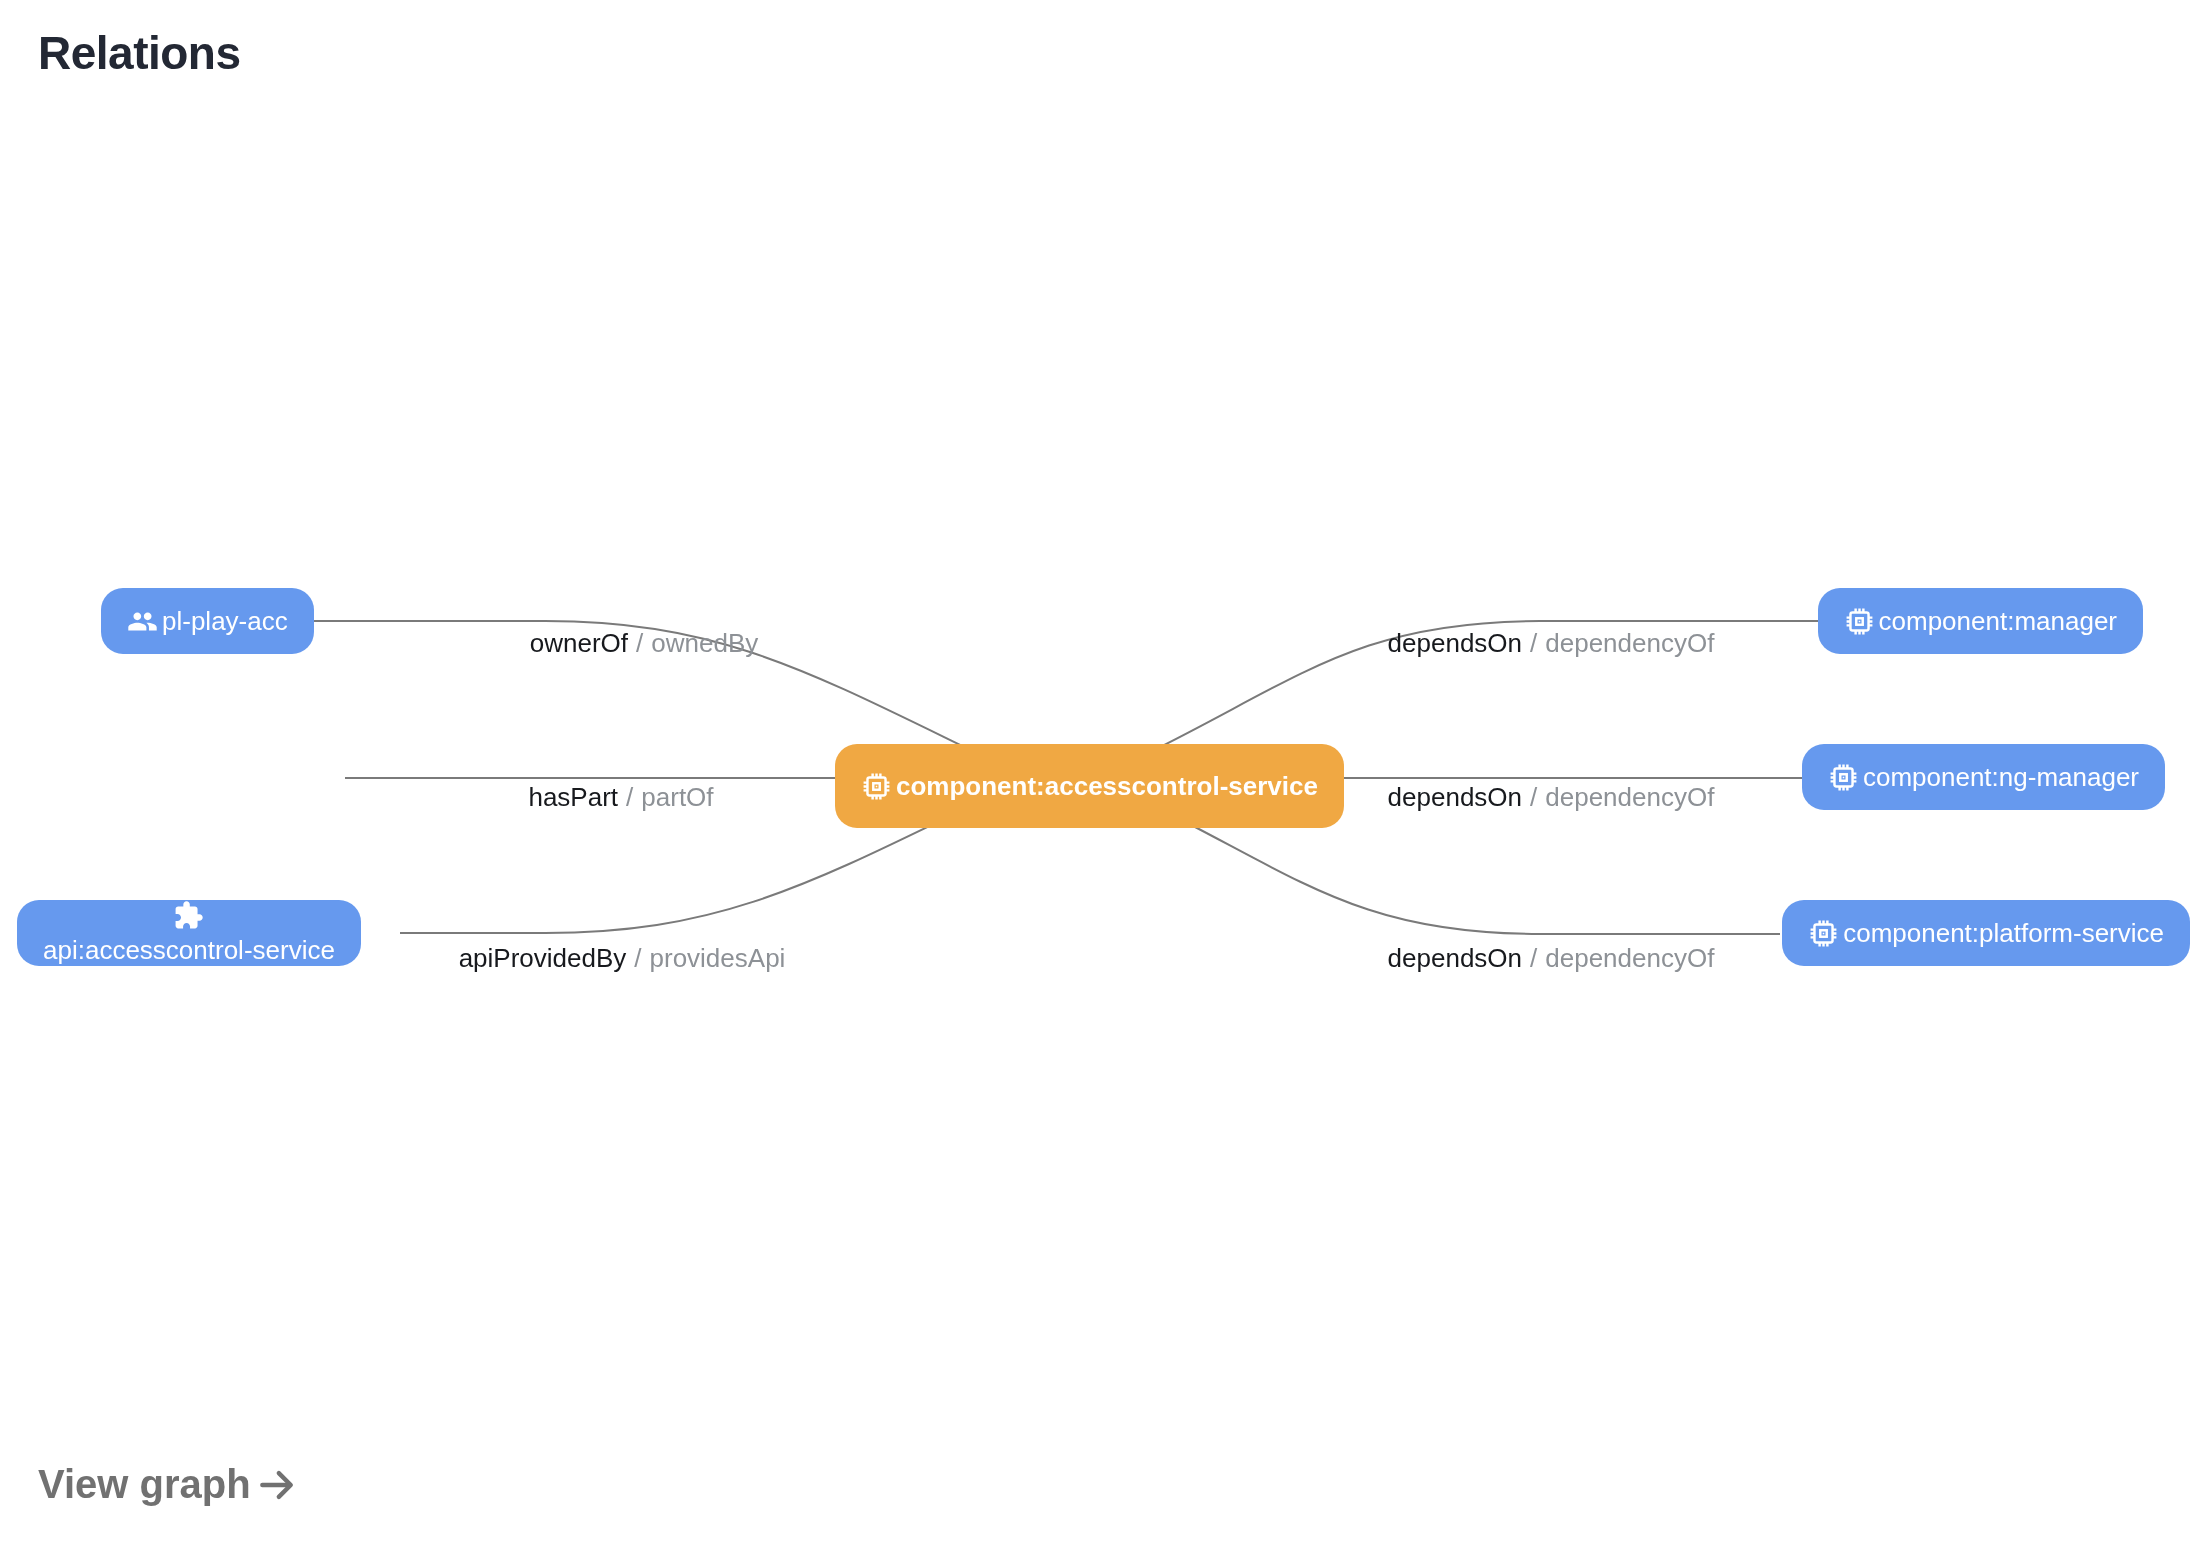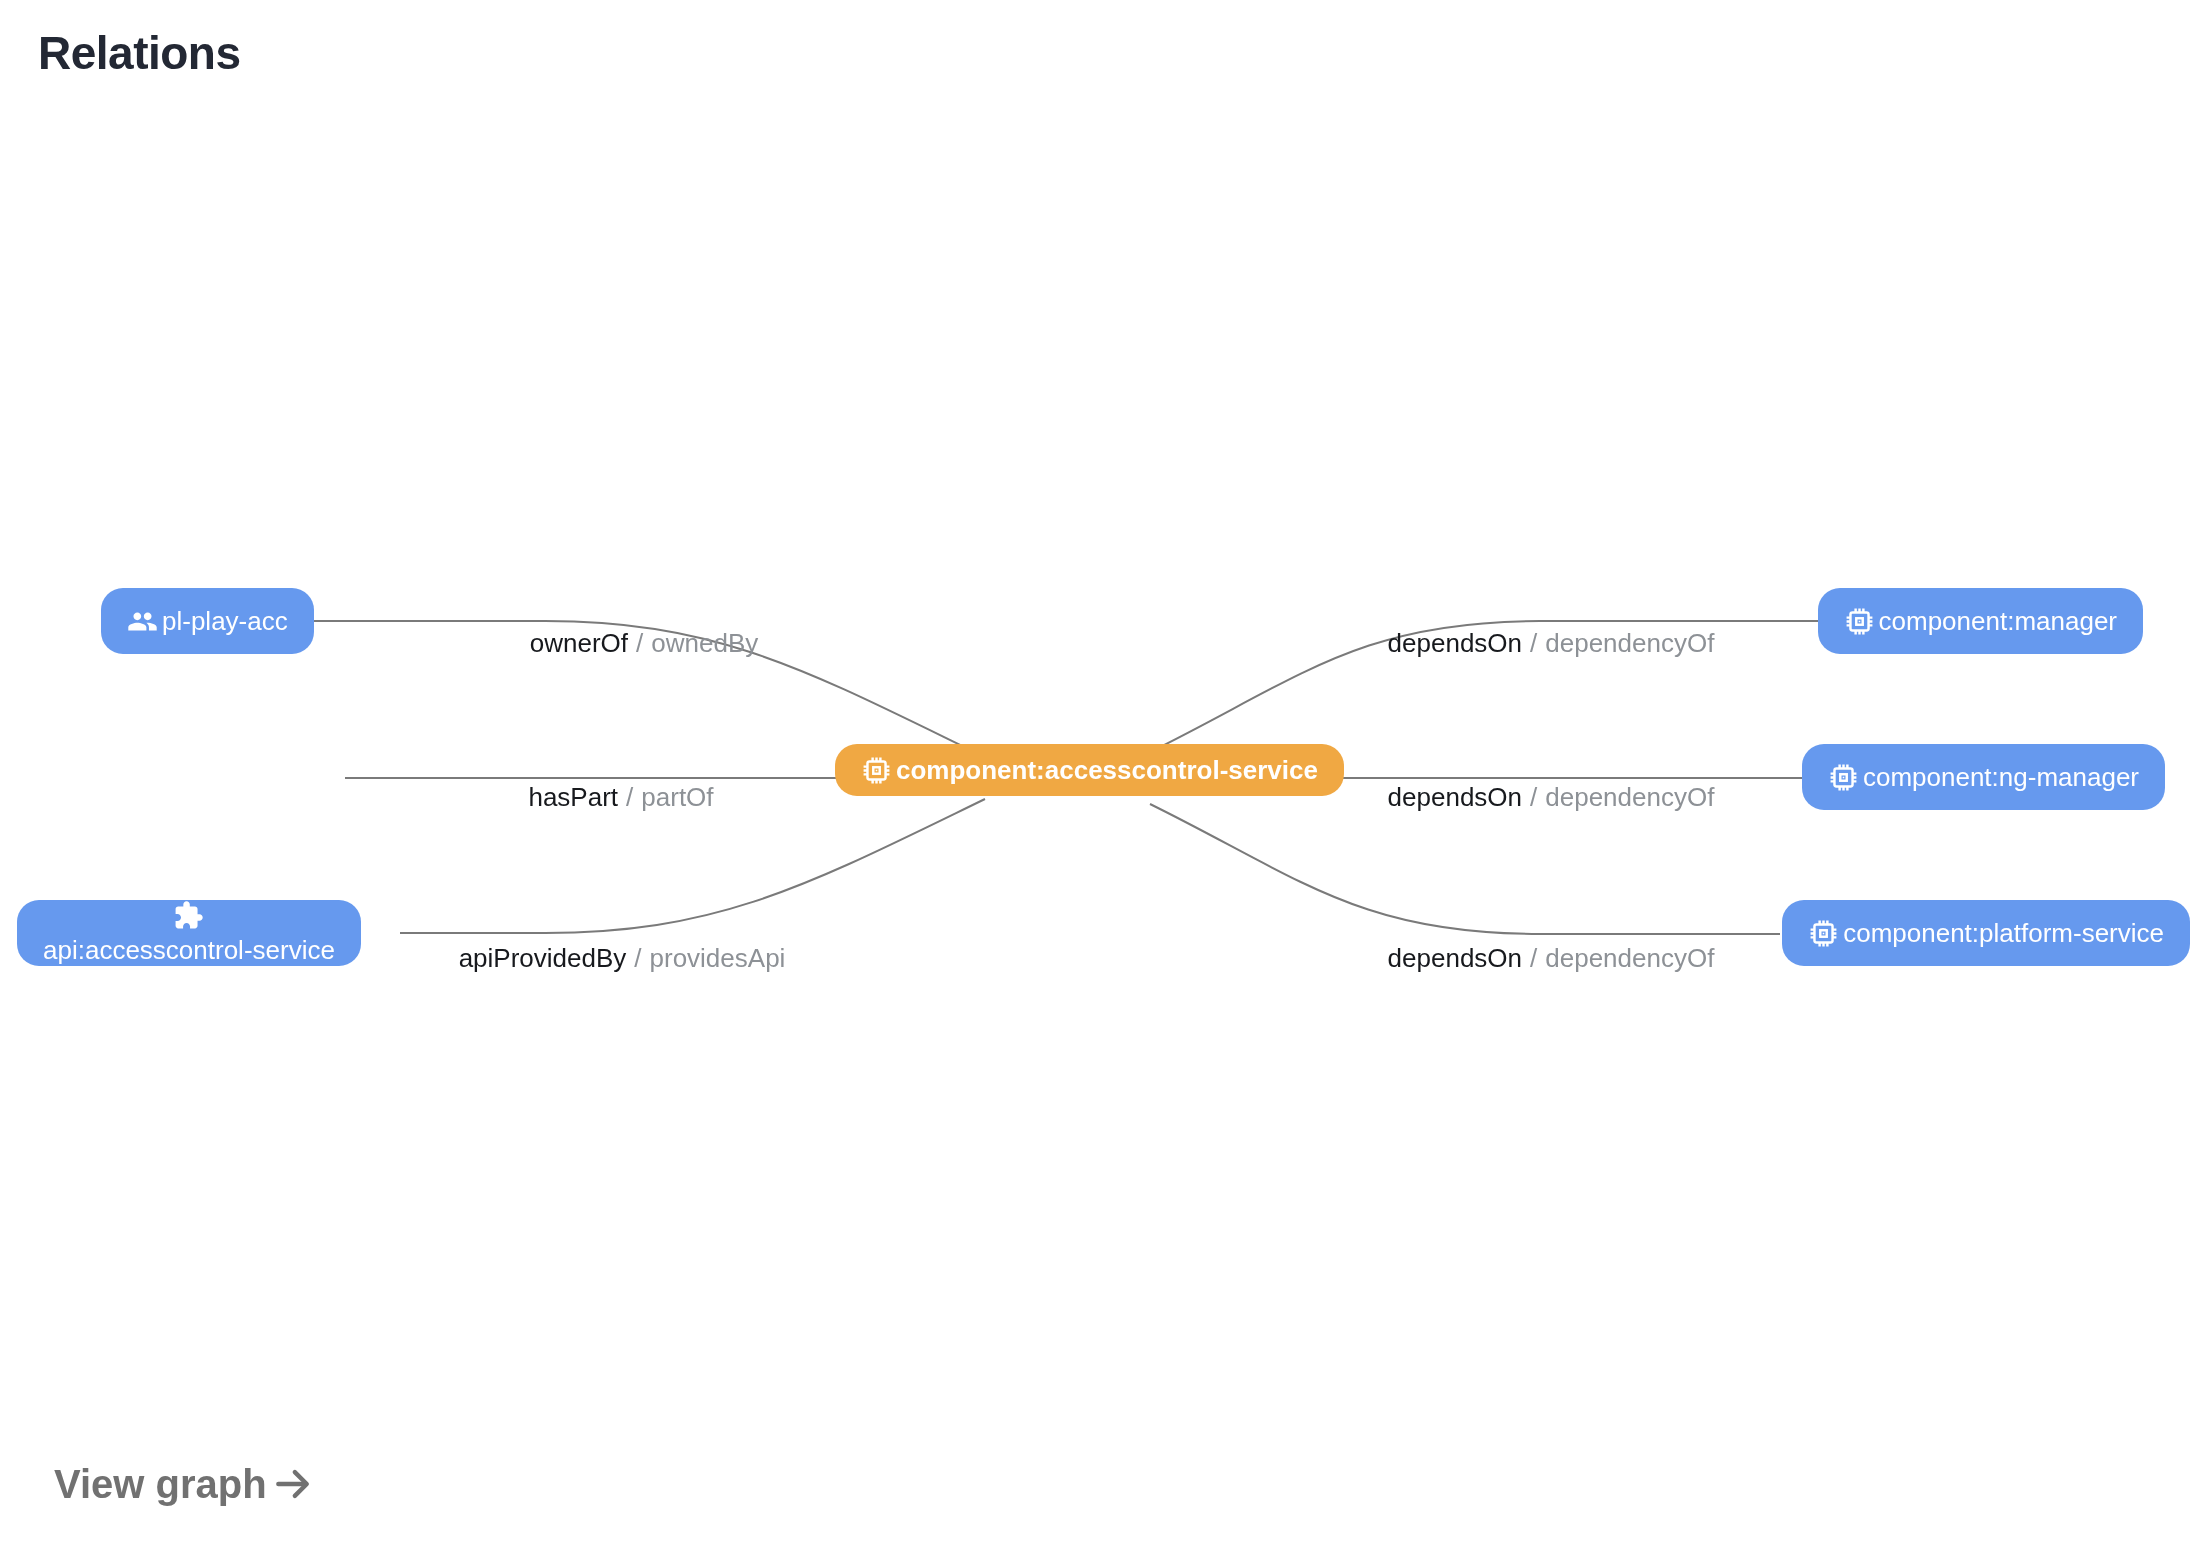--- a/index.html
+++ b/index.html
@@ -15,21 +15,21 @@
   svg.edges{position:absolute;left:0;top:0;z-index:1;}
   svg.edges path{fill:none;stroke:var(--edge-line,#7a7a7a);stroke-width:2px;}
 
   .node{
     position:absolute;z-index:2;
     display:flex;align-items:center;gap:4px;
     height:66px;padding:0 26px;border-radius:22px;
     color:#ffffff;font-size:26px;white-space:nowrap;cursor:pointer;
   }
   .node.blue{background:var(--node-blue,#6699ee);}
-  .node.orange{background:var(--node-orange,#f0a843);font-weight:700;height:52px;}
+  .node.orange{background:var(--node-orange,#f0a843);font-weight:700;height:84px;}
   .node .icon{display:flex;align-items:center;justify-content:center;flex:0 0 auto;}
   .node .icon svg{width:31px;height:31px;display:block;}
 
   .n-l0{left:101px;top:588px;}
   .n-l1{left:73px;top:745px;}
   .n-l2{left:17px;top:900px;flex-direction:column;}
   .n-c {left:835px;top:744px;}
   .n-r0{right:63px;top:588px;}
   .n-r1{right:41px;top:744px;}
   .n-r2{right:16px;top:900px;}
@@ -44,24 +44,23 @@
 
   .el-l0{left:644px;top:628px;}
   .el-l1{left:621px;top:782px;}
   .el-l2{left:622px;top:943px;}
   .el-r0{left:1551px;top:628px;}
   .el-r1{left:1551px;top:782px;}
   .el-r2{left:1551px;top:943px;}
 
   .view-graph{
     position:absolute;left:38px;top:1462px;z-index:2;
-    display:flex;align-items:flex-start;gap:4px;
+    display:flex;align-items:flex-end;gap:4px;
     font-size:40px;font-weight:700;color:var(--link-color,#717171);
     cursor:pointer;
-    margin-left:16px;
   }
   .view-graph svg{width:44px;height:44px;display:block;}
 </style>
 </head>
 <body>
 
 <div class="canvas">
 
   <div class="title">Relations</div>
 

